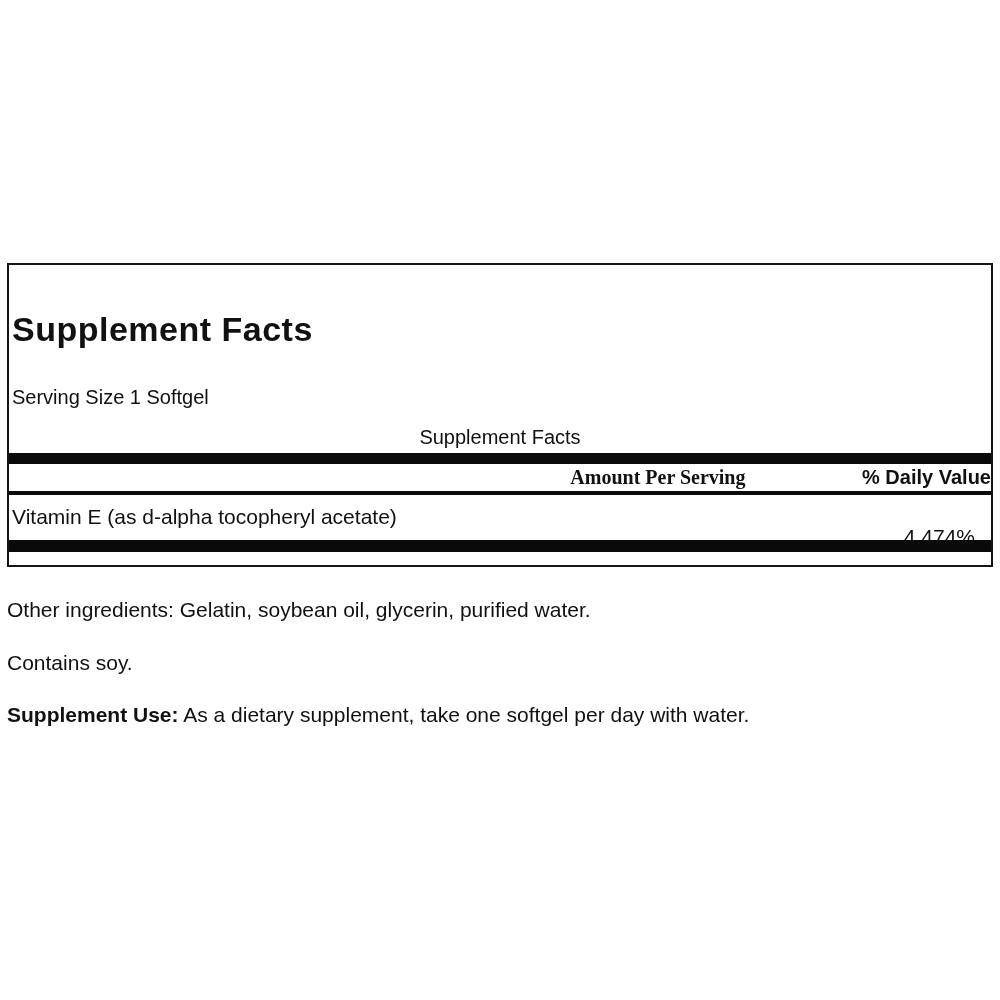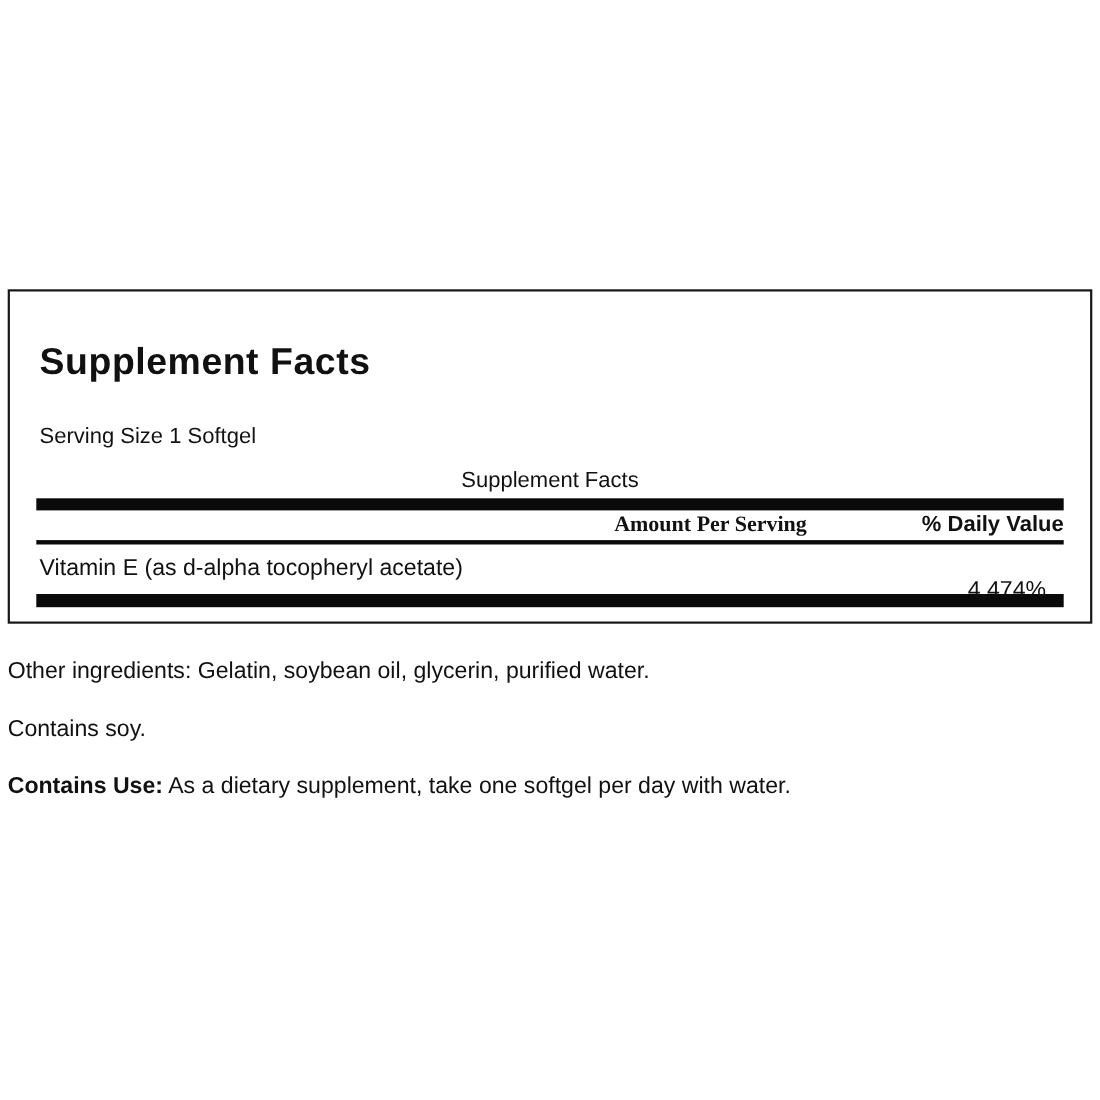--- a/index.html
+++ b/index.html
@@ -3,21 +3,21 @@
 <meta charset="utf-8">
 <style>
   * { margin:0; padding:0; box-sizing:border-box; }
   html,body { width:1000px; height:1000px; background:#ffffff;
               font-family:"Liberation Sans", sans-serif; color:#111111; }
   .page { position:relative; width:1000px; height:1000px; background:#ffffff; overflow:hidden; }
 
   
   .panel { position:absolute; left:7px; top:263px; width:986px; height:304px;
            border:2px solid #161616; background:#ffffff; }
-  .panel-inner { padding:0 24px; }
+  .panel-inner { padding:0 0; }
 
   .big-title { margin:44px 0 0 3px; font-size:34px; font-weight:bold;
                line-height:40px; letter-spacing:0.5px; }
   .serving { margin:36px 0 10px 3px; font-size:20px; line-height:24px; }
   .table-heading { margin-top:16px; text-align:center; font-size:20px; line-height:24px; }
 
   .bar-thick  { margin-top:4px; height:11px; background:#0a0a0a; }
   .bar-thin   { height:4px; background:#0a0a0a; }
   .bar-bottom { height:12px; background:#0a0a0a; }
 
@@ -68,16 +68,16 @@
       <div class="bar-bottom"></div>
 
     </div>
   </div>
 
   <div class="footnote fn-other">Other ingredients: Gelatin, soybean oil, glycerin, purified water.</div>
 
   <div class="footnote fn-contains">Contains soy.</div>
 
   <div class="footnote fn-suggested">
-    <span class="bold">Contains Use:</span><span> As a dietary supplement, take one softgel per day with water.</span>
+    <span class="bold">Supplement Use:</span><span> As a dietary supplement, take one softgel per day with water.</span>
   </div>
 
 </div>
 
 </body></html>

